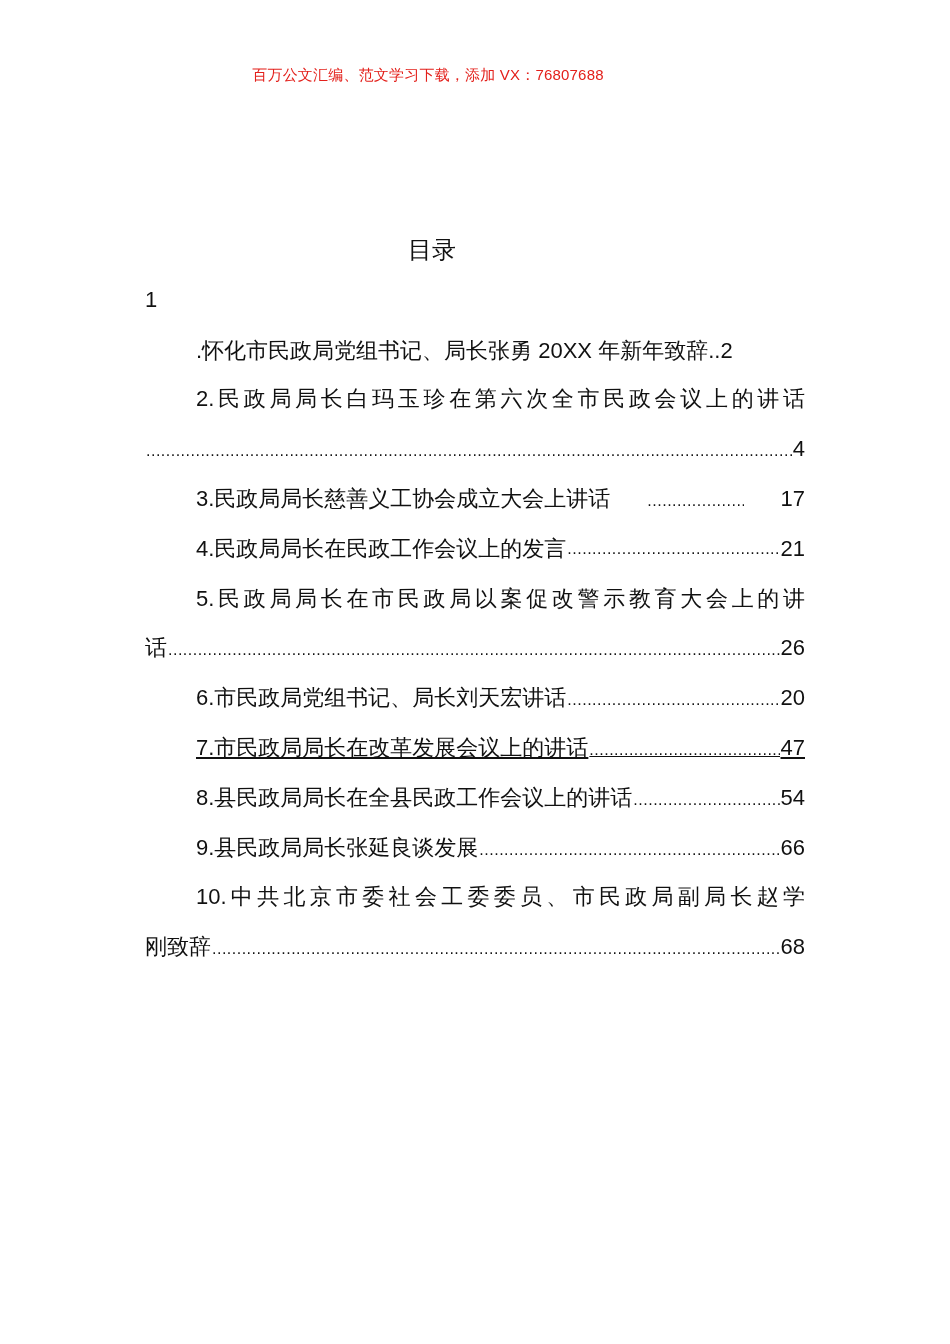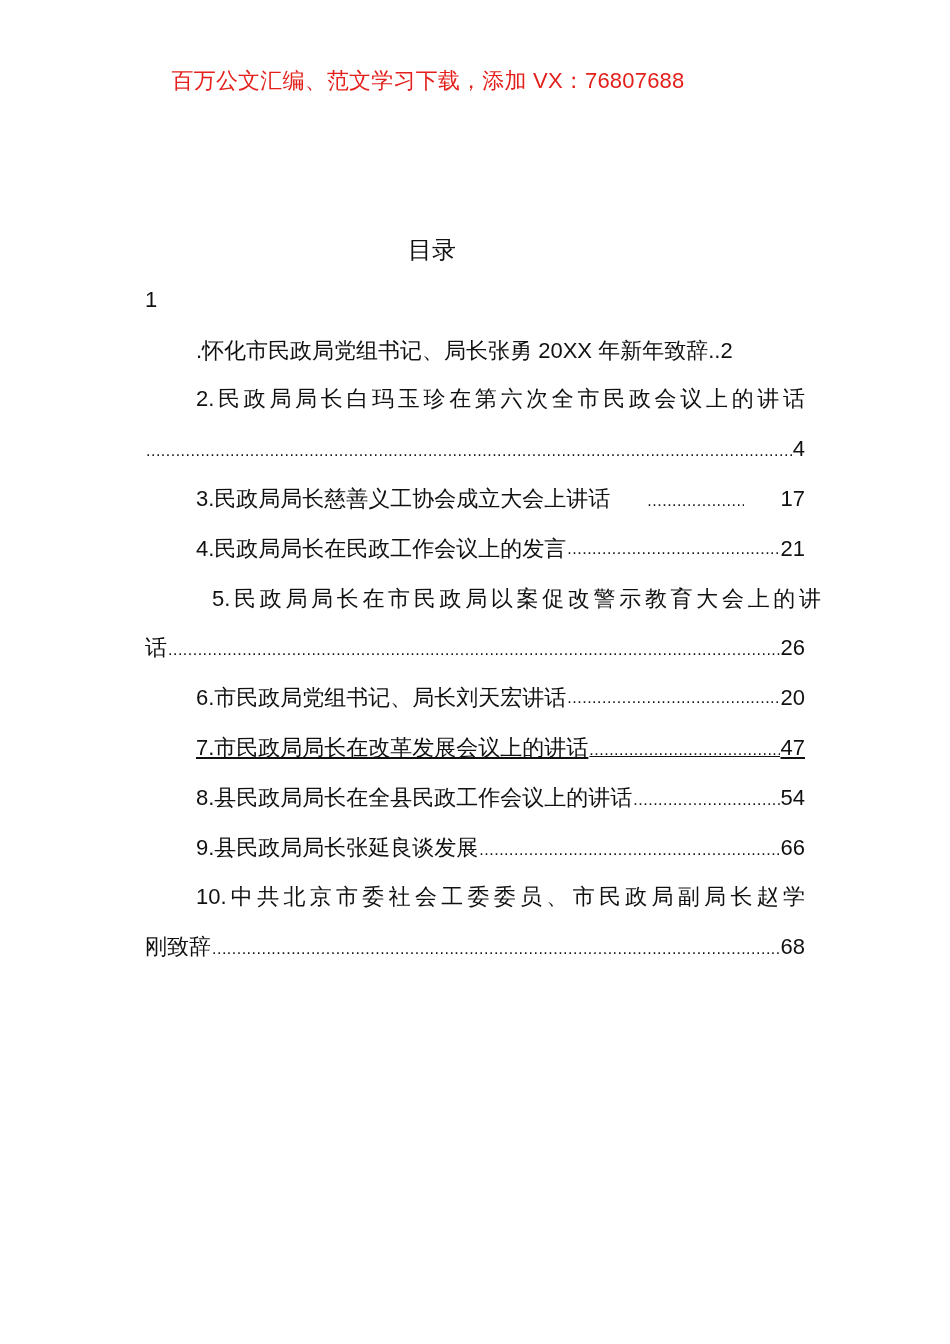--- a/index.html
+++ b/index.html
@@ -1,19 +1,19 @@
 <!DOCTYPE html>
 <html><head>
   <meta charset="utf-8">
   <style>
     html, body { margin: 0; padding: 0; background: #ffffff; }
     body { width: 950px; height: 1344px; position: relative; overflow: hidden;
            font-family: "Liberation Sans", "DejaVu Sans", sans-serif; color: #111; }
     .header { position: absolute; top: 66px; left: 0; width: 856px; text-align: center;
-              font-size: 22px; color: #e3201b; letter-spacing: 0.2px; }
+              font-size: 15px; color: #e3201b; letter-spacing: 0.2px; }
     .title { position: absolute; top: 234px; left: 0; width: 864px; text-align: center;
              font-size: 24px; color: #111; }
     .line { position: absolute; left: 145px; width: 660px; font-size: 22px; line-height: 30px;
             height: 30px; white-space: nowrap; display: flex; align-items: baseline; }
     .line.indent { left: 196px; width: 609px; }
     .line .text { flex: 0 0 auto; }
     .line .dots { flex: 1 1 auto; overflow: hidden; white-space: nowrap; font-size: 16px;
                   letter-spacing: 0.5px; color: #111; margin: 0 1px; }
     .line .dots::before { content: "................................................................................................................................................................................................................"; }
     .line .page { flex: 0 0 auto; }
@@ -48,30 +48,30 @@
   <span class="dots"></span>
   <span class="page">17</span>
 </div>
 
 <div class="line indent" style="top:534px;align-items:center;">
   <span class="text">4.民政局局长在民政工作会议上的发言</span>
   <span class="dots"></span>
   <span class="page">21</span>
 </div>
 
-<div class="line indent justify" style="top:584px;margin-left:16px;">
+<div class="line indent justify" style="top:584px;">
   <span class="text">5.民政局局长在市民政局以案促改警示教育大会上的讲</span>
 </div>
 <div class="line" style="top:633px;">
   <span class="text">话</span>
   <span class="dots"></span>
   <span class="page">26</span>
 </div>
 
-<div class="line indent" style="top:683px;align-items:flex-end;">
+<div class="line indent" style="top:683px;">
   <span class="text">6.市民政局党组书记、局长刘天宏讲话</span>
   <span class="dots"></span>
   <span class="page">20</span>
 </div>
 
 <div class="line indent" style="top:733px;text-decoration:underline;">
   <span class="text">7.市民政局局长在改革发展会议上的讲话</span>
   <span class="dots"></span>
   <span class="page">47</span>
 </div>

